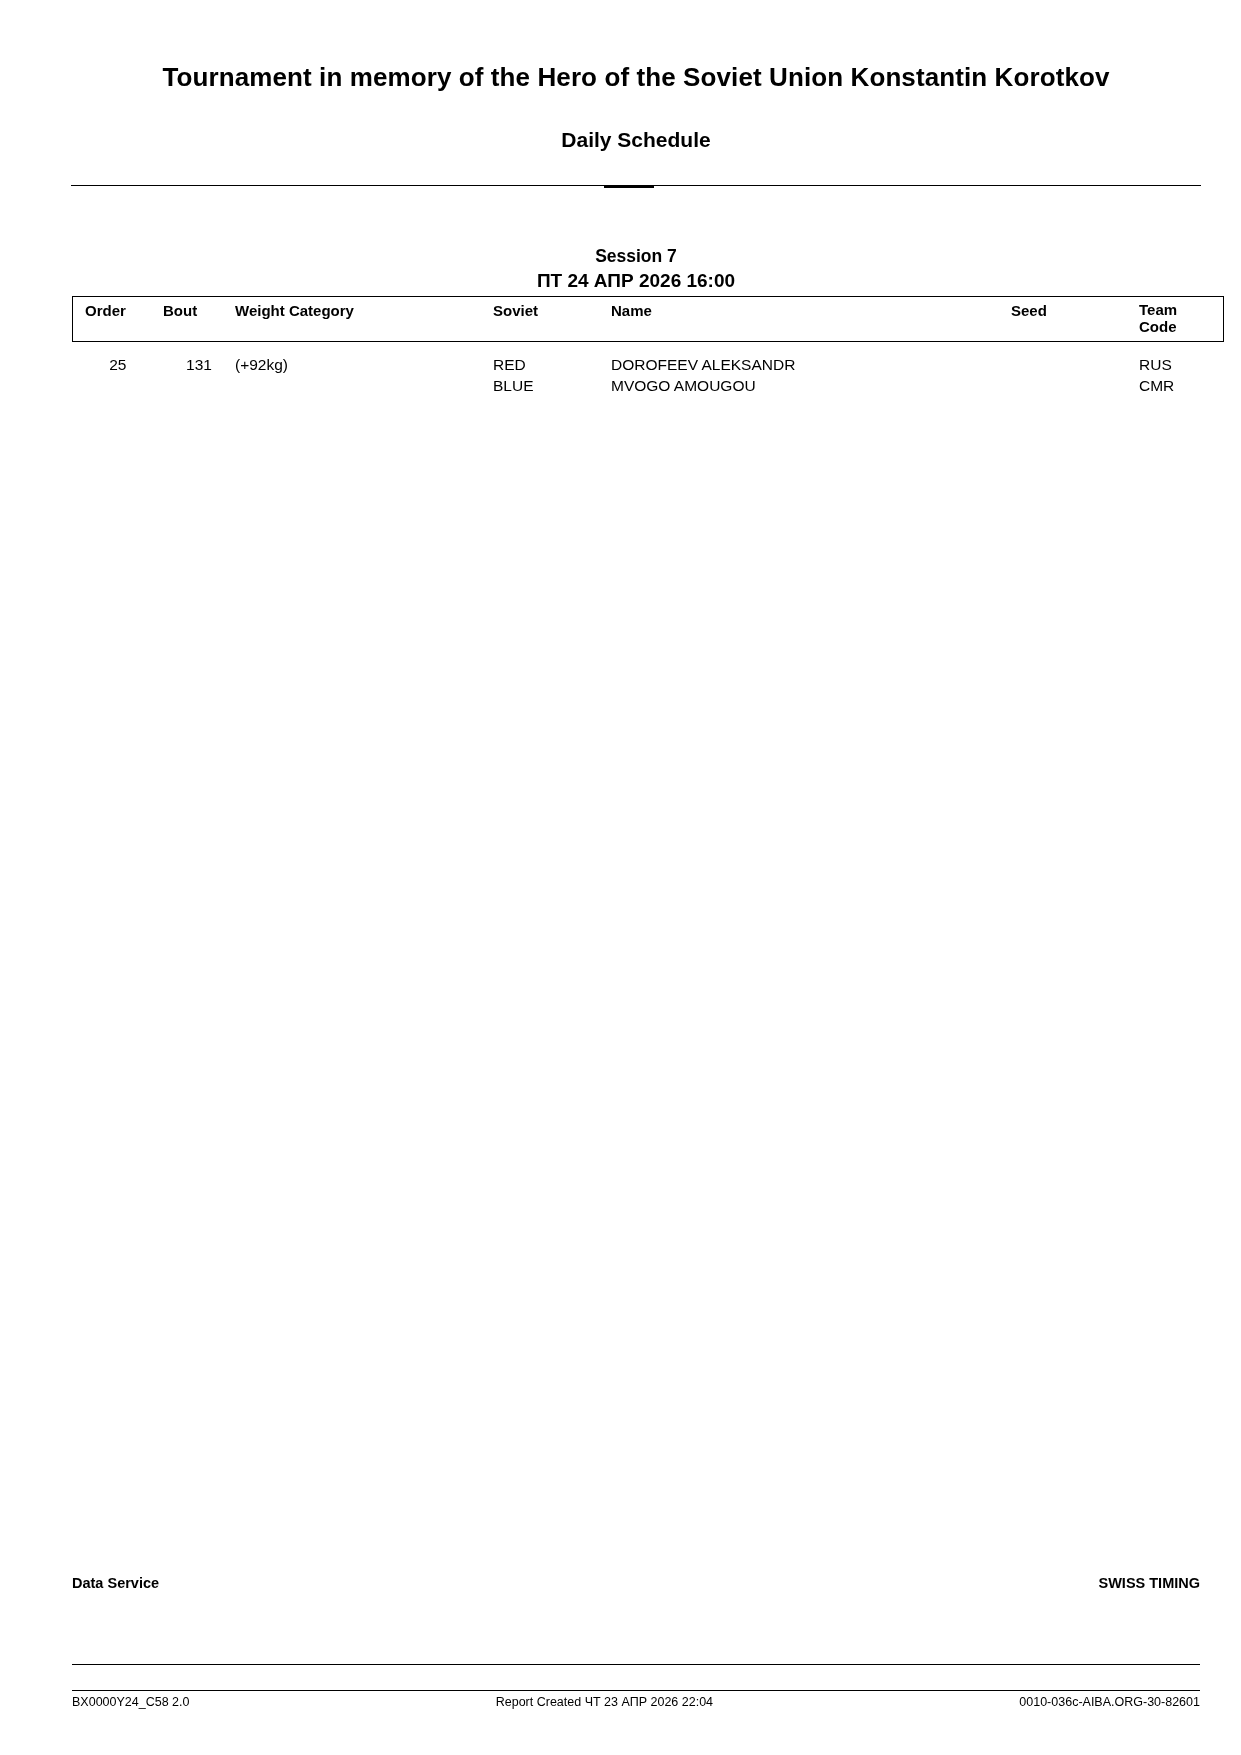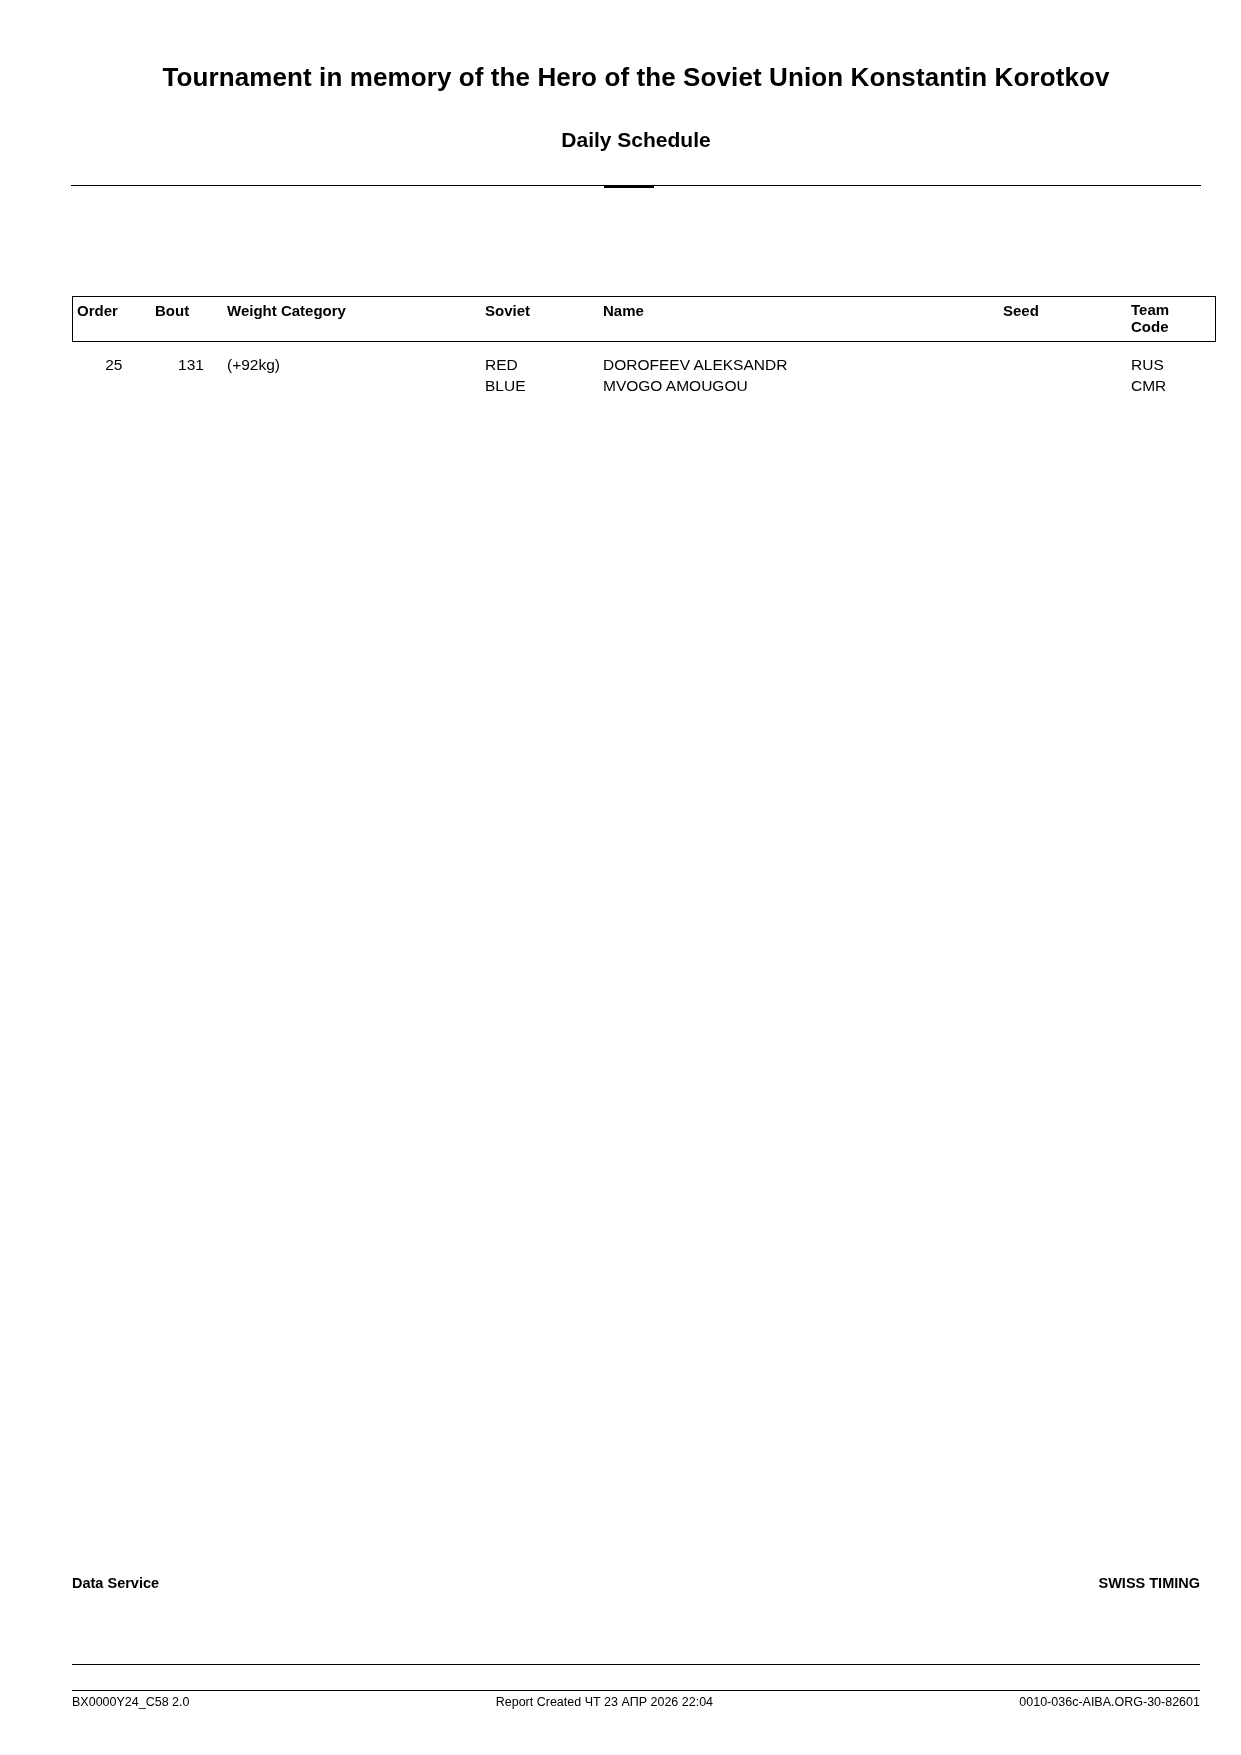--- a/index.html
+++ b/index.html
@@ -88,21 +88,21 @@
     border-bottom: 1.5px solid #000;
     font-size: 15px;
     font-weight: bold;
     text-align: left;
     padding: 5px 0 5px 0;
     vertical-align: top;
     height: 34px;
   }
   table.schedule thead th.first {
     border-left: 1.5px solid #000;
-    padding-left: 4px;
+    padding-left: 12px;
   }
   table.schedule thead th.last {
     border-right: 1.5px solid #000;
     padding-left: 10px;
   }
   th.c-order { width: 78px; text-align: center; padding-left: 0; }
   th.c-bout  { width: 72px; text-align: center; }
   th.c-weight{ width: 258px; padding-left: 0; }
   th.c-corner{ width: 118px; }
   th.c-name  { width: 400px; }
@@ -152,20 +152,22 @@
 <body>
 
 <div class="page">
 
   <div class="doc-title">Tournament in memory of the Hero of the Soviet Union Konstantin Korotkov</div>
   <div class="doc-subtitle">Daily Schedule</div>
 
   <div class="header-rule"></div>
   <div class="header-rule-accent"></div>
 
+  <div class="session-name">Session 7</div>
+  <div class="session-datetime">ПТ 24 АПР 2026  16:00</div>
 
   <table class="schedule">
     <thead>
       <tr>
         <th class="first c-order">Order</th>
         <th class="c-bout">Bout</th>
         <th class="c-weight">Weight Category</th>
         <th class="c-corner">Soviet</th>
         <th class="c-name">Name</th>
         <th class="c-seed">Seed</th>

